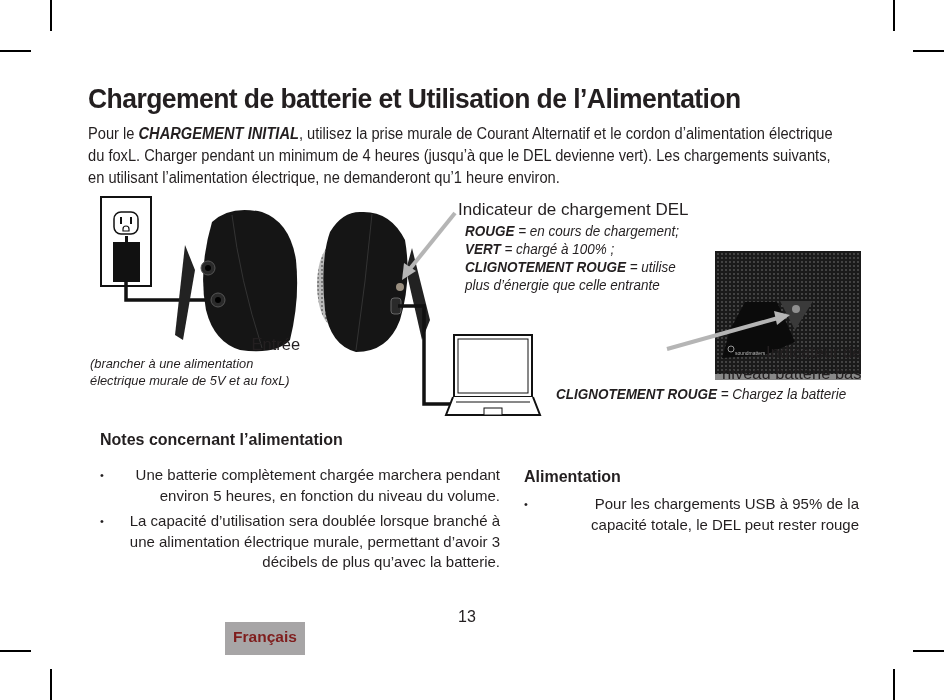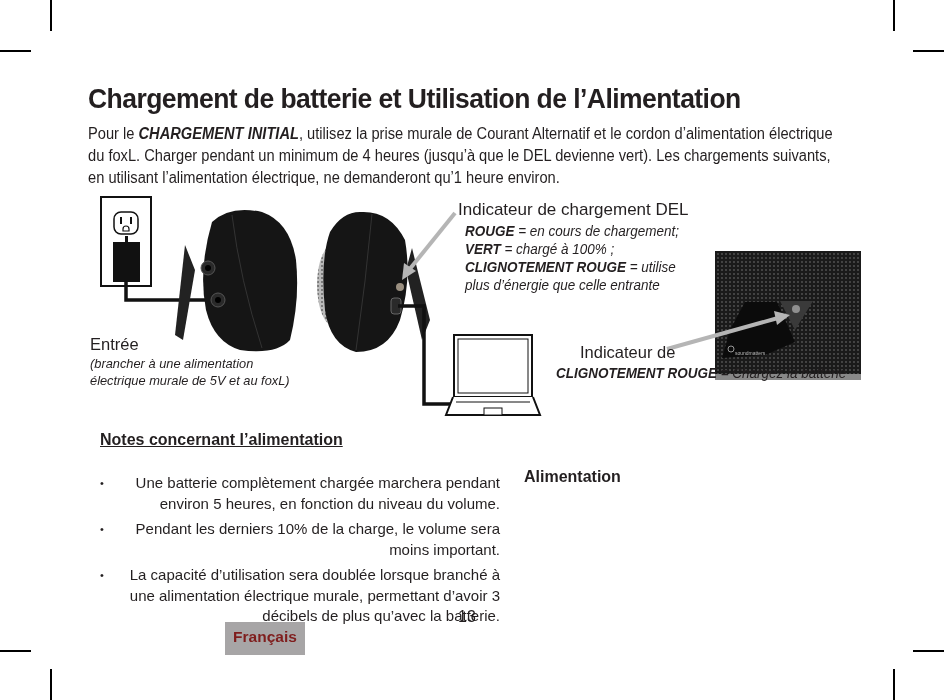--- a/index.html
+++ b/index.html
@@ -5,21 +5,21 @@
     html, body { margin: 0; padding: 0; background: #ffffff; }
     body { width: 944px; height: 700px; position: relative; overflow: hidden;
            font-family: "Liberation Sans", "DejaVu Sans", sans-serif; color: #231f20; }
     .crop { position: absolute; background: #000; }
     .abs { position: absolute; }
     .title { left: 88px; top: 82px; font-size: 28.5px; font-weight: bold; letter-spacing: -0.6px;
              white-space: nowrap; transform: scaleX(0.93); transform-origin: left top; }
     .intro { left: 88px; top: 123px; width: 760px; font-size: 15.6px; line-height: 22.2px;
              transform: scaleX(0.94); transform-origin: left top; width: 810px; }
     .intro .em { font-style: italic; font-weight: bold; }
-    .lbl { font-size: 16.5px; white-space: nowrap; }
+    .lbl { font-size: 16.5px; white-space: nowrap; text-align: right; }
     .sub { font-size: 14.2px; font-style: italic; line-height: 18px; white-space: nowrap;
            transform: scaleX(0.95); transform-origin: left top; }
     .sub b { font-weight: bold; }
     .sec-h { font-size: 16px; font-weight: bold; line-height: 22px; }
     ul.bul { list-style: none; margin: 0; padding: 0; text-align: right; }
     ul.bul li { position: relative; padding-left: 11px; font-size: 15px; line-height: 20.5px; margin-bottom: 5px; }
     ul.bul li::before { content: "\2022"; position: absolute; left: 0; top: 0; font-size: 11px; }
     .badge { left: 225px; top: 622px; width: 80px; height: 33px; background: #a7a5a6; color: #7f1d1d;
              font-weight: bold; font-size: 15.5px; line-height: 30px; text-align: center; }
     .pnum { left: 458px; top: 608px; font-size: 16px; }
@@ -130,32 +130,33 @@
 </div>
 
 <div class="abs" style="left:90px;top:334px;">
   <div class="lbl" style="line-height:21px;">Entrée</div>
   <div class="sub" style="font-size:13.5px;line-height:17px;">(brancher à une alimentation</div>
   <div class="sub" style="font-size:13.5px;line-height:17px;">électrique murale de 5V et au foxL)</div>
 </div>
 
 <div class="abs" style="left:556px;top:342px;">
   <div class="lbl" style="line-height:21px;margin-left:24px;">Indicateur de</div>
+  <div class="lbl" style="line-height:21px;">niveau batterie bas</div>
   <div class="sub" style="margin-top:1px;"><b>CLIGNOTEMENT ROUGE</b><span> = Chargez la batterie</span></div>
 </div>
 
 <div class="abs" style="left:100px;top:429px;width:400px;">
-  <div class="sec-h" style="margin-bottom:22px;text-decoration:underline;">Notes concernant l’alimentation</div>
+  <div class="sec-h" style="margin-bottom:14px;">Notes concernant l’alimentation</div>
   <ul class="bul">
     <li>Une batterie complètement chargée marchera pendant environ 5 heures, en fonction du niveau du volume.</li>
-    <li>Pendant les derniers 10% de la charge, le volume sera moins important.</li>
     <li>La capacité d’utilisation sera doublée lorsque branché à une alimentation électrique murale, permettant d’avoir 3 décibels de plus qu’avec la batterie.</li>
   </ul>
 </div>
 
 <div class="abs" style="left:524px;top:438px;width:335px;">
   <div class="sec-h" style="margin-bottom:6px;margin-top:28px;">Alimentation</div>
   <ul class="bul">
+    <li>Pour les chargements USB à 95% de la capacité totale, le DEL peut rester rouge</li>
   </ul>
 </div>
 
 <div class="abs pnum">13</div>
 <div class="abs badge">Français</div>
 
 </body></html>

